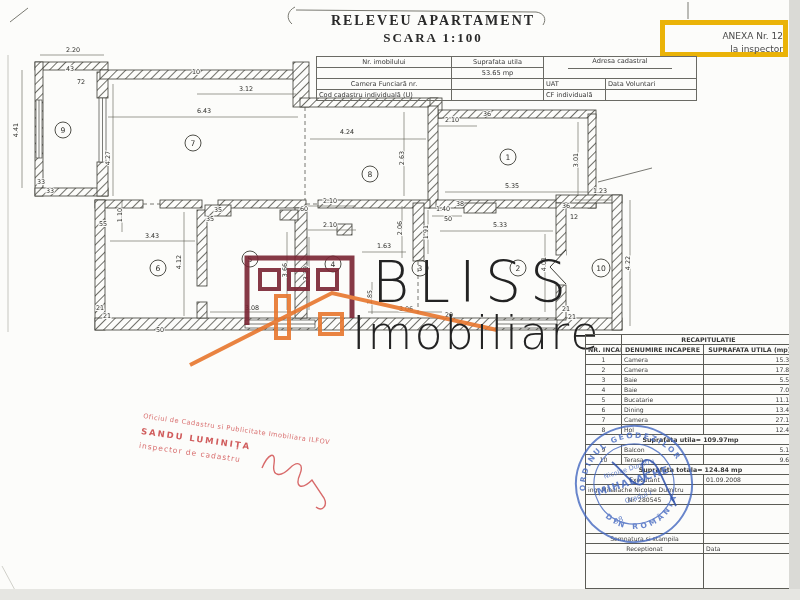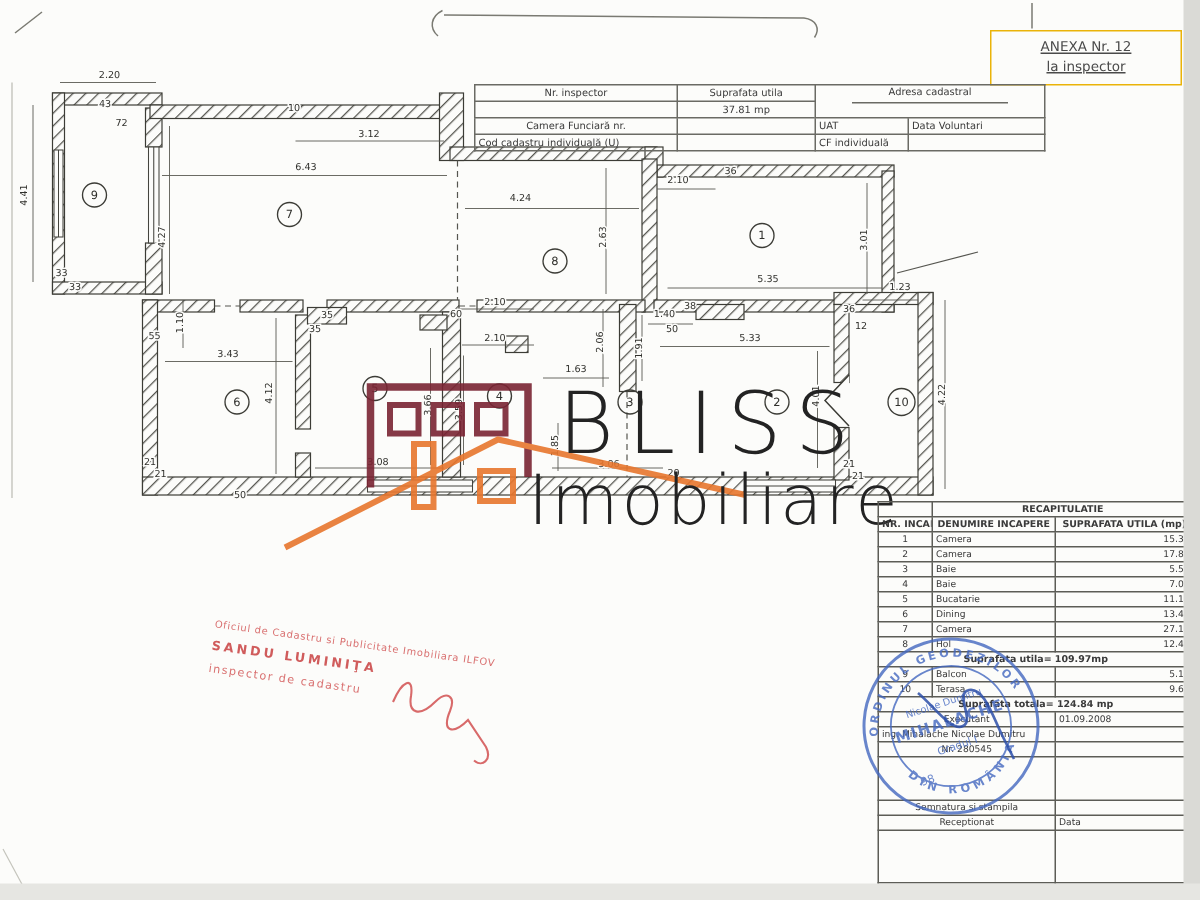--- a/index.html
+++ b/index.html
@@ -7,22 +7,22 @@
         font-family:"DejaVu Sans",sans-serif;color:#333;}
   .edge-r{position:absolute;right:0;top:0;width:11px;height:100%;background:#dadad6;}
   .edge-b{position:absolute;bottom:0;left:0;width:100%;height:11px;background:#e6e6e2;}
 
   .title-block{position:absolute;left:318px;top:13px;width:230px;text-align:center;
                font-family:"Liberation Serif",serif;font-weight:bold;color:#2a2a2a;}
   .title-block .t1{font-size:14px;letter-spacing:2px;}
   .title-block .t2{font-size:13px;letter-spacing:2px;margin-top:1px;}
 
   .anexa-box{position:absolute;left:660px;top:20px;width:128px;height:37px;
-             border:1px solid #eab308;font-size:9px;color:#4a4a4a;text-align:center;
-             padding-top:5px;box-sizing:border-box;line-height:1.4;text-decoration:underline;}
+             border:5px solid #eab308;font-size:9px;color:#4a4a4a;text-align:right;
+             padding-top:5px;box-sizing:border-box;line-height:1.4;}
 
   table.hdr{position:absolute;left:316px;top:56px;width:380px;border-collapse:collapse;
             font-size:6.6px;color:#3a3a3a;table-layout:fixed;}
   table.hdr td{border:1px solid #6a6a64;height:10px;padding:0 2px;overflow:hidden;white-space:nowrap;}
   table.hdr td.c{text-align:center;}
   .addr-underline{border-top:1px solid #6a6a64;width:70%;margin:3px auto 0 auto;height:1px;}
 
   table.recap{position:absolute;left:585px;top:334px;width:210px;border-collapse:collapse;
               font-size:6.1px;color:#3a3a3a;table-layout:fixed;background:rgba(255,255,255,.0);}
   table.recap td{border:1px solid #5c5c56;height:9px;padding:0 2px;overflow:hidden;white-space:nowrap;}
@@ -200,45 +200,49 @@
         <text x="384" y="248" class="dim" text-anchor="middle">1.63</text>
         <text x="372" y="297" class="dim" text-anchor="middle" transform="rotate(-90 372 297)">1.85</text>
         <text x="406" y="311" class="dim" text-anchor="middle">3.06</text>
         <text x="449" y="317" class="dim" text-anchor="middle">20</text>
         <text x="566" y="311" class="dim" text-anchor="middle">21</text>
         <text x="572" y="319" class="dim" text-anchor="middle">21</text>
         <text x="160" y="332" class="dim" text-anchor="middle">50</text>
       </g>
   </svg>
 
+  <div class="title-block">
+    <div class="t1">RELEVEU APARTAMENT</div>
+    <div class="t2">SCARA 1:100</div>
+  </div>
 
   <div class="anexa-box">
     <div>ANEXA Nr. 12</div>
     <div>la inspector</div>
   </div>
 
   <table class="hdr">
     <colgroup>
         <col style="width:135px">
         <col style="width:92px">
         <col style="width:62px">
         <col style="width:91px">
       </colgroup>
     <tbody>
         <tr>
-      <td class="c">Nr. inspector</td>
+      <td class="c">Nr. imobilului</td>
       <td class="c">Suprafata utila</td>
       <td class="c" colspan="2" rowspan="2" style="vertical-align:top;">
         <span>Adresa cadastral</span>
         <div class="addr-underline"></div>
       </td>
     </tr>
     <tr>
       <td></td>
-      <td class="c">37.81 mp</td>
+      <td class="c">53.65 mp</td>
     </tr>
     <tr>
       <td class="c">Camera Funciară nr.</td>
       <td></td>
       <td>UAT</td>
       <td>Data Voluntari</td>
     </tr>
     <tr>
       <td>Cod cadastru individuală (U)</td>
       <td></td>

